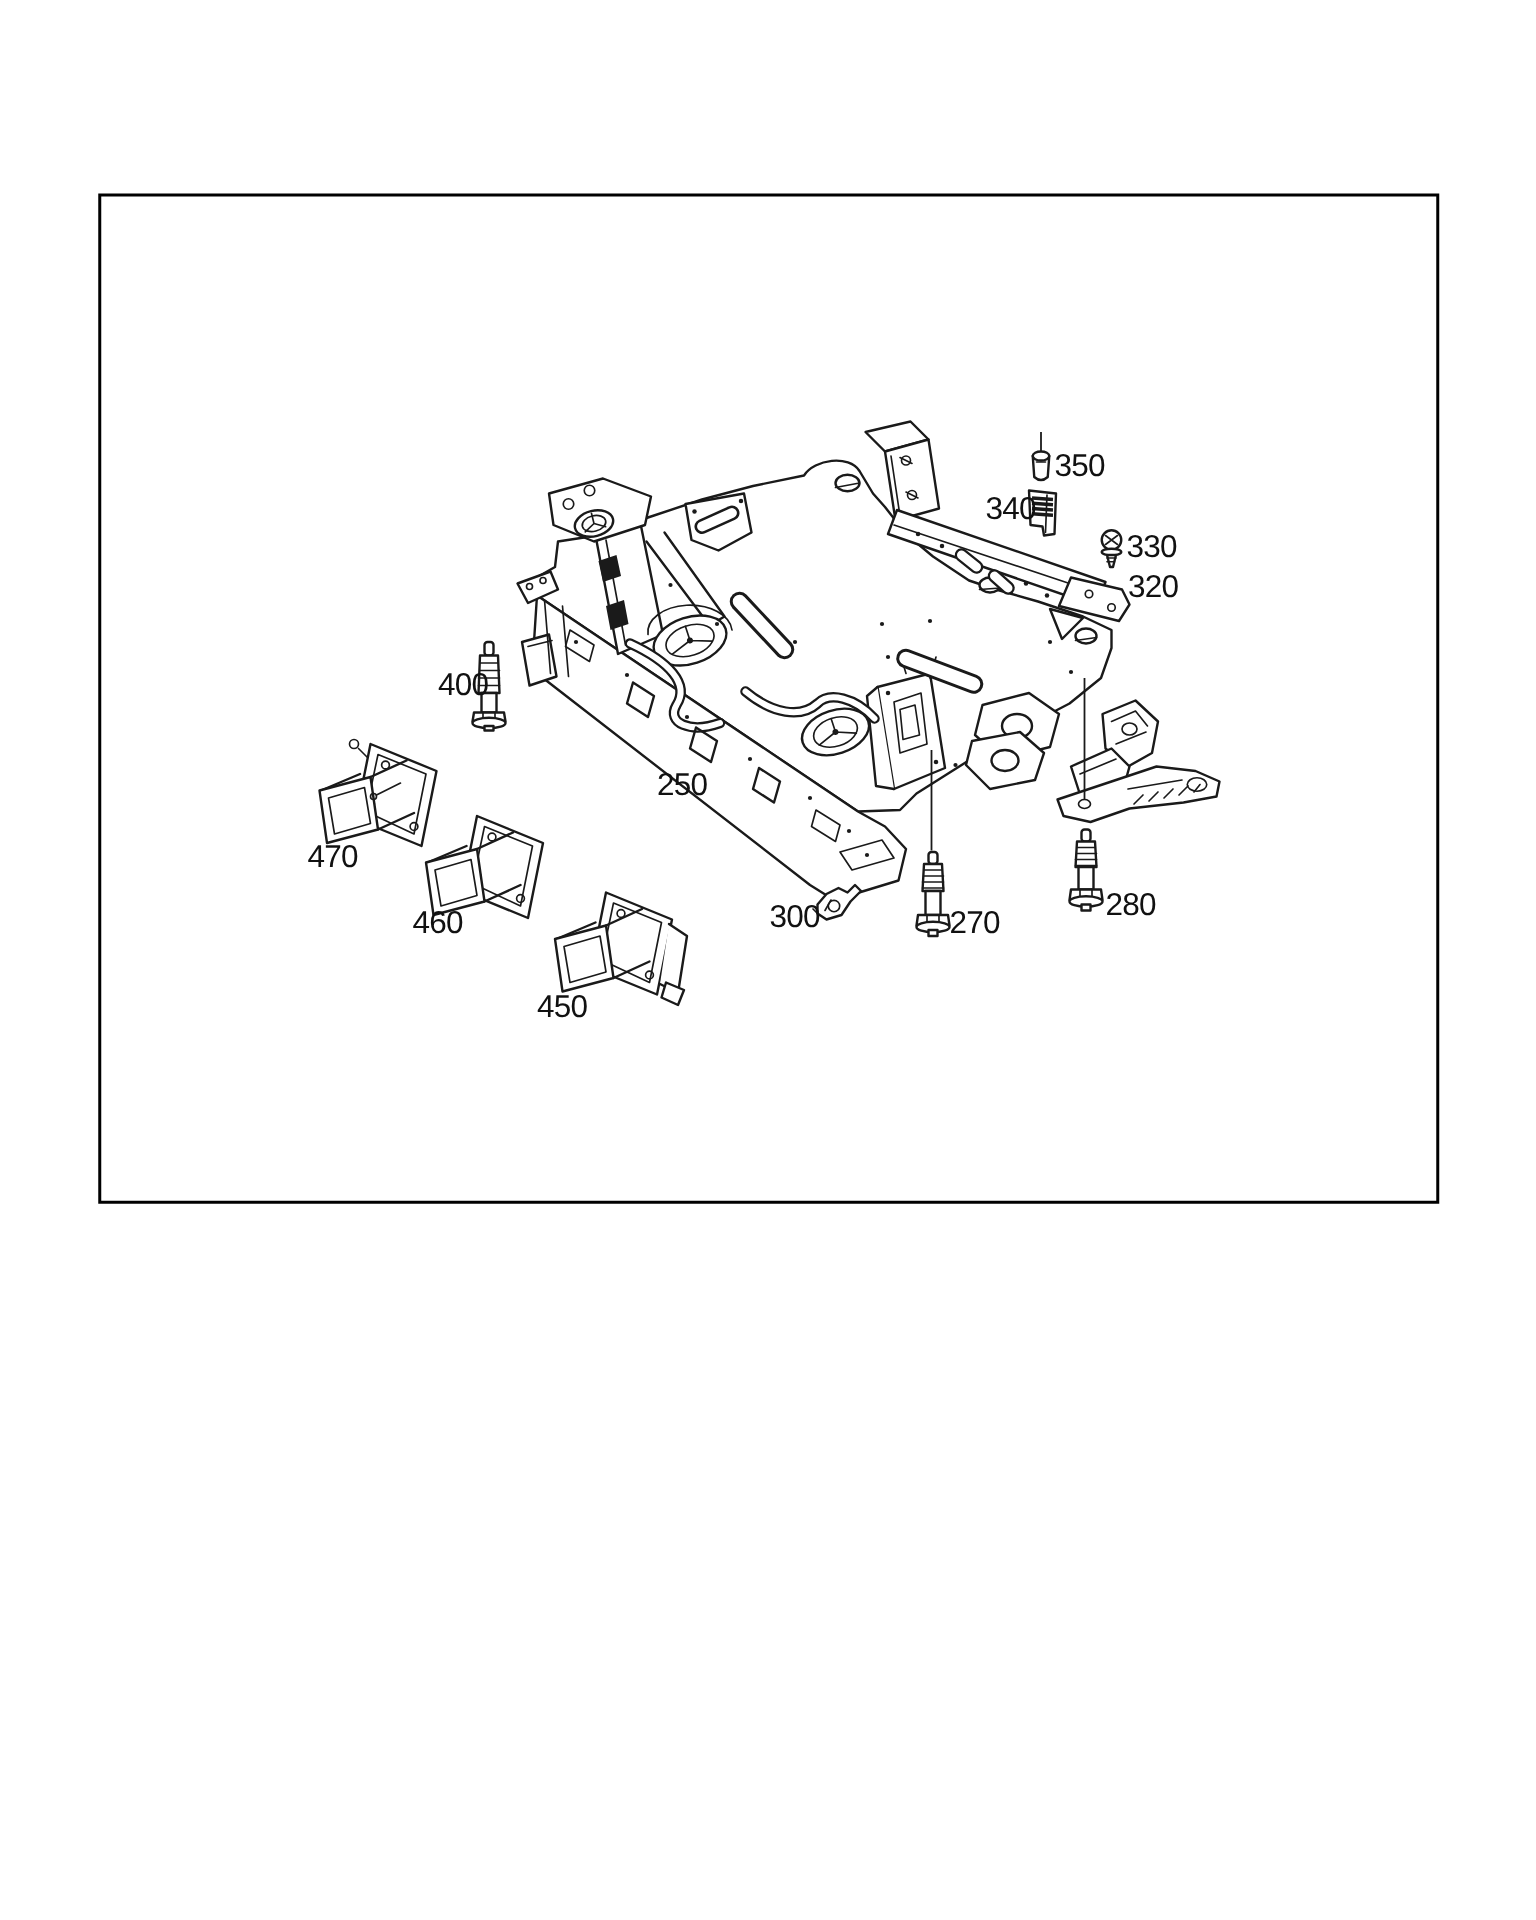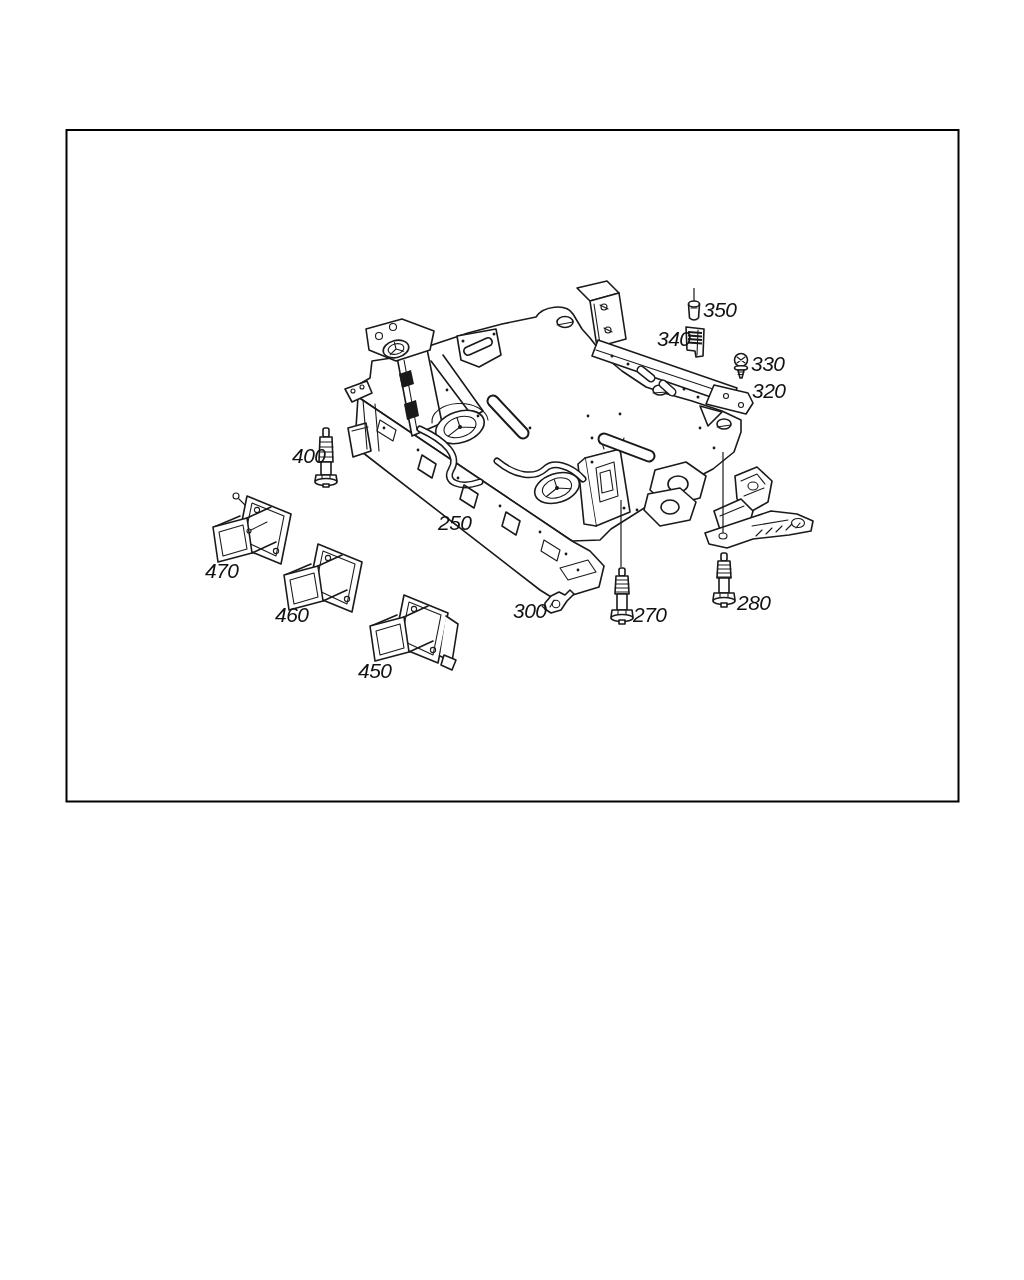--- a/index.html
+++ b/index.html
@@ -1,17 +1,17 @@
 <!DOCTYPE html>
 <html><head>
 <meta charset="utf-8">
 <style>
   html,body{margin:0;padding:0;background:#ffffff;}
   .page{position:relative;width:1024px;height:1280px;background:#ffffff;overflow:hidden;
-        font-family:"Liberation Sans",sans-serif;font-style:italic;}
+        font-family:"Liberation Sans",sans-serif;}
   svg{position:absolute;left:0;top:0;}
   .fw{fill:#ffffff;stroke:#1a1a1a;stroke-width:1.6;stroke-linejoin:round;stroke-linecap:round;}
   .ln{fill:none;stroke:#1a1a1a;stroke-width:1.6;stroke-linejoin:round;stroke-linecap:round;}
   .thin{fill:none;stroke:#1a1a1a;stroke-width:1.1;stroke-linejoin:round;stroke-linecap:round;}
   .dot{fill:#1a1a1a;stroke:none;}
   .blk{fill:#1a1a1a;stroke:none;}
   .capb{fill:none;stroke:#1a1a1a;stroke-linecap:round;}
   .capw{fill:none;stroke:#ffffff;stroke-linecap:round;}
   .lbl{font-family:"Liberation Sans",sans-serif;font-size:21px;letter-spacing:-0.5px;fill:#111111;}
   .frame{fill:none;stroke:#000000;stroke-width:2;}

